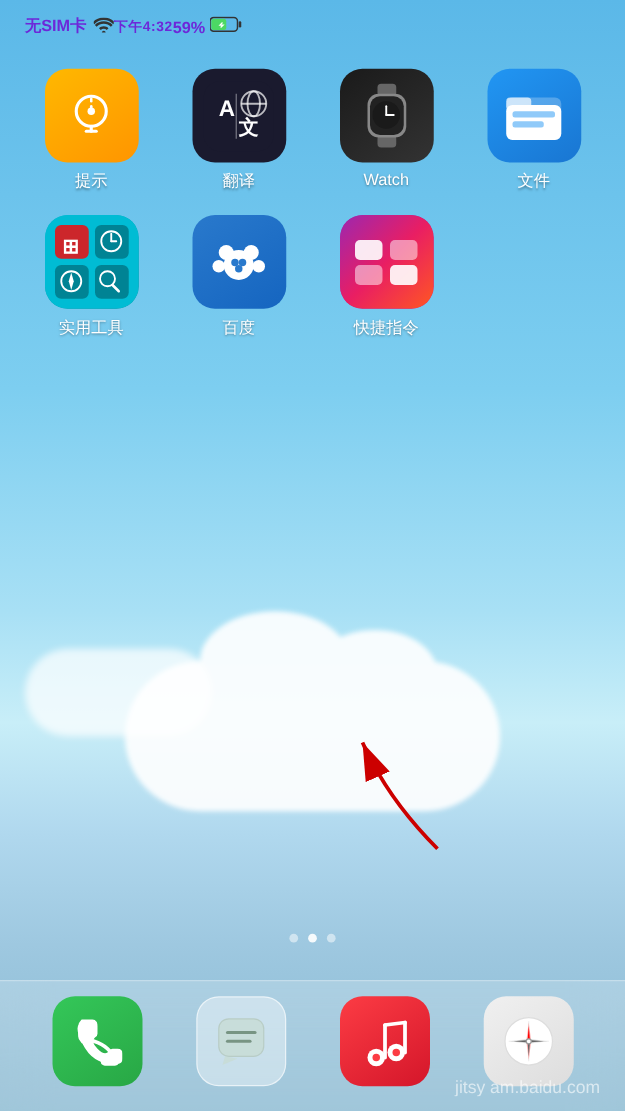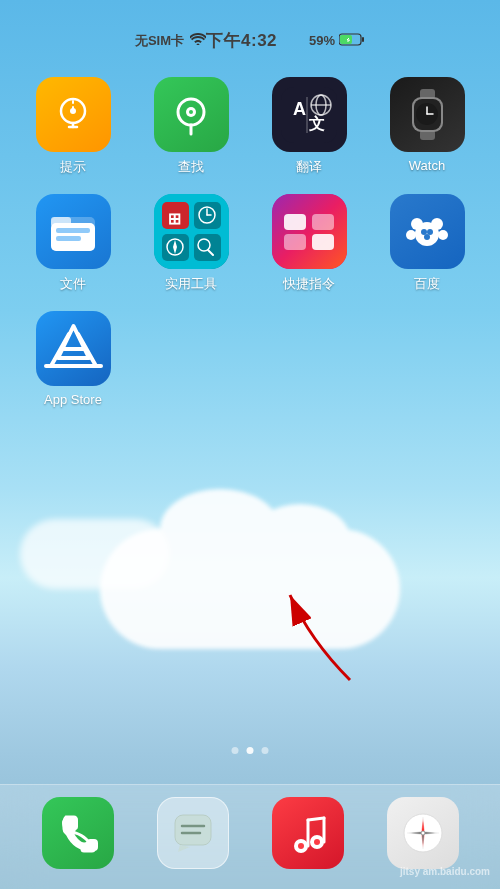--- a/index.html
+++ b/index.html
@@ -65,47 +65,46 @@
       background: rgba(255,255,255,0.7);
       border-radius: 40px;
       filter: blur(3px);
     }
 
     
     .status-bar {
       position: relative;
       z-index: 10;
       display: flex;
-      justify-content: center;
-      align-items: center;
-      padding: 29px 20px 5px;
-      color: #404040;
+      justify-content: flex-start;
+      align-items: center;
+      padding: 12px 20px 5px;
+      color: #6d28d9;
       font-size: 14px;
       font-weight: 600;
     }
 
     .status-left {
       display: flex;
       align-items: center;
       gap: 3px;
       font-size: 13px;
     }
 
     .status-center {
-      font-size: 17px;
+      font-size: 11px;
       font-weight: 600;
       letter-spacing: 0.5px;
     }
 
     .status-right {
       display: flex;
       align-items: center;
       gap: 4px;
       font-size: 13px;
-      margin-left: 32px;
     }
 
     
     .app-grid {
       position: relative;
       z-index: 10;
       display: grid;
       grid-template-columns: repeat(4, 1fr);
       gap: 18px 8px;
       padding: 20px 18px;
@@ -231,25 +230,24 @@
       border-radius: 18px;
       display: flex;
       align-items: center;
       justify-content: center;
     }
 
     
     .watermark {
       position: absolute;
       bottom: 12px;
-      right: 10px;
+      right: 20px;
       z-index: 20;
-      font-size: 10px;
+      font-size: 14px;
       color: rgba(255,255,255,0.6);
-      font-weight: bold;
     }
 
     
     .phone-icon {
       background: linear-gradient(145deg, #34C759, #28A745);
     }
 
     
     .messages-icon {
       background: rgba(255,255,255,0.4);
@@ -313,31 +311,20 @@
         <line x1="22" y1="30" x2="22" y2="34" stroke="white" stroke-width="2.5" stroke-linecap="round"></line>
         <line x1="18" y1="34" x2="26" y2="34" stroke="white" stroke-width="2.5" stroke-linecap="round"></line>
         <line x1="22" y1="10" x2="22" y2="8" stroke="white" stroke-width="2" stroke-linecap="round"></line>
         <circle cx="22" cy="18" r="3" fill="white"></circle>
         <line x1="22" y1="14" x2="22" y2="18" stroke="white" stroke-width="2" stroke-linecap="round"></line>
       </svg>
     </div>
     <span class="app-label">提示</span>
   </div>
 
-  <div class="app-item">
-    <div class="app-icon icon-find">
-      <svg width="50" height="50" viewBox="0 0 50 50">
-        <circle cx="25" cy="22" r="13" fill="none" stroke="white" stroke-width="3"></circle>
-        <circle cx="25" cy="22" r="5" fill="white"></circle>
-        <circle cx="25" cy="22" r="2" fill="#34C759"></circle>
-        <path d="M25 35 L25 44" stroke="white" stroke-width="3" stroke-linecap="round"></path>
-      </svg>
-    </div>
-    <span class="app-label">查找</span>
-  </div>
 
   <div class="app-item">
     <div class="app-icon icon-translate">
       <svg width="56" height="56" viewBox="0 0 56 56">
         <rect width="56" height="56" rx="13" fill="#1a1a2e"></rect>
         <text x="12" y="28" font-size="18" font-weight="bold" fill="white" font-family="serif">A</text>
         <text x="28" y="42" font-size="16" font-weight="bold" fill="white" font-family="PingFang SC, sans-serif">文</text>
         <line x1="26" y1="10" x2="26" y2="46" stroke="rgba(255,255,255,0.4)" stroke-width="1"></line>
         <circle cx="40" cy="18" r="10" fill="none" stroke="rgba(255,255,255,0.7)" stroke-width="1.5"></circle>
         <ellipse cx="40" cy="18" rx="5" ry="10" fill="none" stroke="rgba(255,255,255,0.7)" stroke-width="1.5"></ellipse>
@@ -394,20 +381,38 @@
         <line x1="53" y1="21" x2="57" y2="21" stroke="white" stroke-width="1.5" stroke-linecap="round"></line>
 
         <circle cx="21" cy="53" r="8" fill="none" stroke="white" stroke-width="1.5"></circle>
         <polygon points="21,46 23,53 21,60 19,53" fill="white"></polygon>
 
         <circle cx="50" cy="51" r="6" fill="none" stroke="white" stroke-width="1.5"></circle>
         <line x1="54" y1="56" x2="59" y2="61" stroke="white" stroke-width="2" stroke-linecap="round"></line>
       </svg>
     </div>
     <span class="app-label">实用工具</span>
+  </div>
+
+  <div class="app-item">
+    <div class="app-icon icon-baidu">
+      <svg width="60" height="60" viewBox="0 0 60 60">
+
+        <circle cx="30" cy="32" r="12" fill="white"></circle>
+        <circle cx="20" cy="22" r="6" fill="white"></circle>
+        <circle cx="40" cy="22" r="6" fill="white"></circle>
+        <circle cx="14" cy="33" r="5" fill="white"></circle>
+        <circle cx="46" cy="33" r="5" fill="white"></circle>
+
+        <circle cx="27" cy="30" r="3" fill="#2979CC"></circle>
+        <circle cx="33" cy="30" r="3" fill="#2979CC"></circle>
+        <circle cx="30" cy="35" r="3" fill="#2979CC"></circle>
+      </svg>
+    </div>
+    <span class="app-label">百度</span>
   </div>
 
   <div class="app-item">
     <div class="app-icon icon-shortcuts">
       <svg width="75" height="75" viewBox="0 0 75 75">
         <defs>
           <linearGradient id="shortcutsGrad" x1="0%" y1="0%" x2="100%" y2="100%">
             <stop offset="0%" style="stop-color:#9C27B0"></stop>
             <stop offset="50%" style="stop-color:#E91E63"></stop>
             <stop offset="100%" style="stop-color:#FF5722"></stop>
@@ -417,52 +422,21 @@
 
         <rect x="12" y="20" width="22" height="16" rx="4" fill="rgba(255,255,255,0.9)"></rect>
         <rect x="12" y="40" width="22" height="16" rx="4" fill="rgba(255,255,255,0.5)"></rect>
         <rect x="40" y="20" width="22" height="16" rx="4" fill="rgba(255,255,255,0.5)"></rect>
         <rect x="40" y="40" width="22" height="16" rx="4" fill="rgba(255,255,255,0.9)"></rect>
       </svg>
     </div>
     <span class="app-label">快捷指令</span>
   </div>
 
-  <div class="app-item">
-    <div class="app-icon icon-baidu">
-      <svg width="60" height="60" viewBox="0 0 60 60">
-
-        <circle cx="30" cy="32" r="12" fill="white"></circle>
-        <circle cx="20" cy="22" r="6" fill="white"></circle>
-        <circle cx="40" cy="22" r="6" fill="white"></circle>
-        <circle cx="14" cy="33" r="5" fill="white"></circle>
-        <circle cx="46" cy="33" r="5" fill="white"></circle>
-
-        <circle cx="27" cy="30" r="3" fill="#2979CC"></circle>
-        <circle cx="33" cy="30" r="3" fill="#2979CC"></circle>
-        <circle cx="30" cy="35" r="3" fill="#2979CC"></circle>
-      </svg>
-    </div>
-    <span class="app-label">百度</span>
-  </div>
-
-
-  <div class="app-item">
-    <div class="app-icon icon-appstore">
-      <svg width="65" height="65" viewBox="0 0 65 65">
-
-        <path d="M32.5 10 L48 42 L17 42 Z" fill="none" stroke="white" stroke-width="4" stroke-linejoin="round"></path>
-        <line x1="22" y1="33" x2="43" y2="33" stroke="white" stroke-width="4" stroke-linecap="round"></line>
-        <line x1="10" y1="50" x2="28" y2="18" stroke="white" stroke-width="4" stroke-linecap="round"></line>
-        <line x1="55" y1="50" x2="37" y2="18" stroke="white" stroke-width="4" stroke-linecap="round"></line>
-        <line x1="5" y1="50" x2="60" y2="50" stroke="white" stroke-width="4" stroke-linecap="round"></line>
-      </svg>
-    </div>
-    <span class="app-label">App Store</span>
-  </div>
+
 
 </div>
 
 <div class="arrow-annotation">
   <svg width="100" height="120" viewBox="0 0 100 120">
     <defs>
       <marker id="arrowhead" markerWidth="10" markerHeight="7" refX="10" refY="3.5" orient="auto">
         <polygon points="0 0, 10 3.5, 0 7" fill="#CC0000"></polygon>
       </marker>
     </defs>

